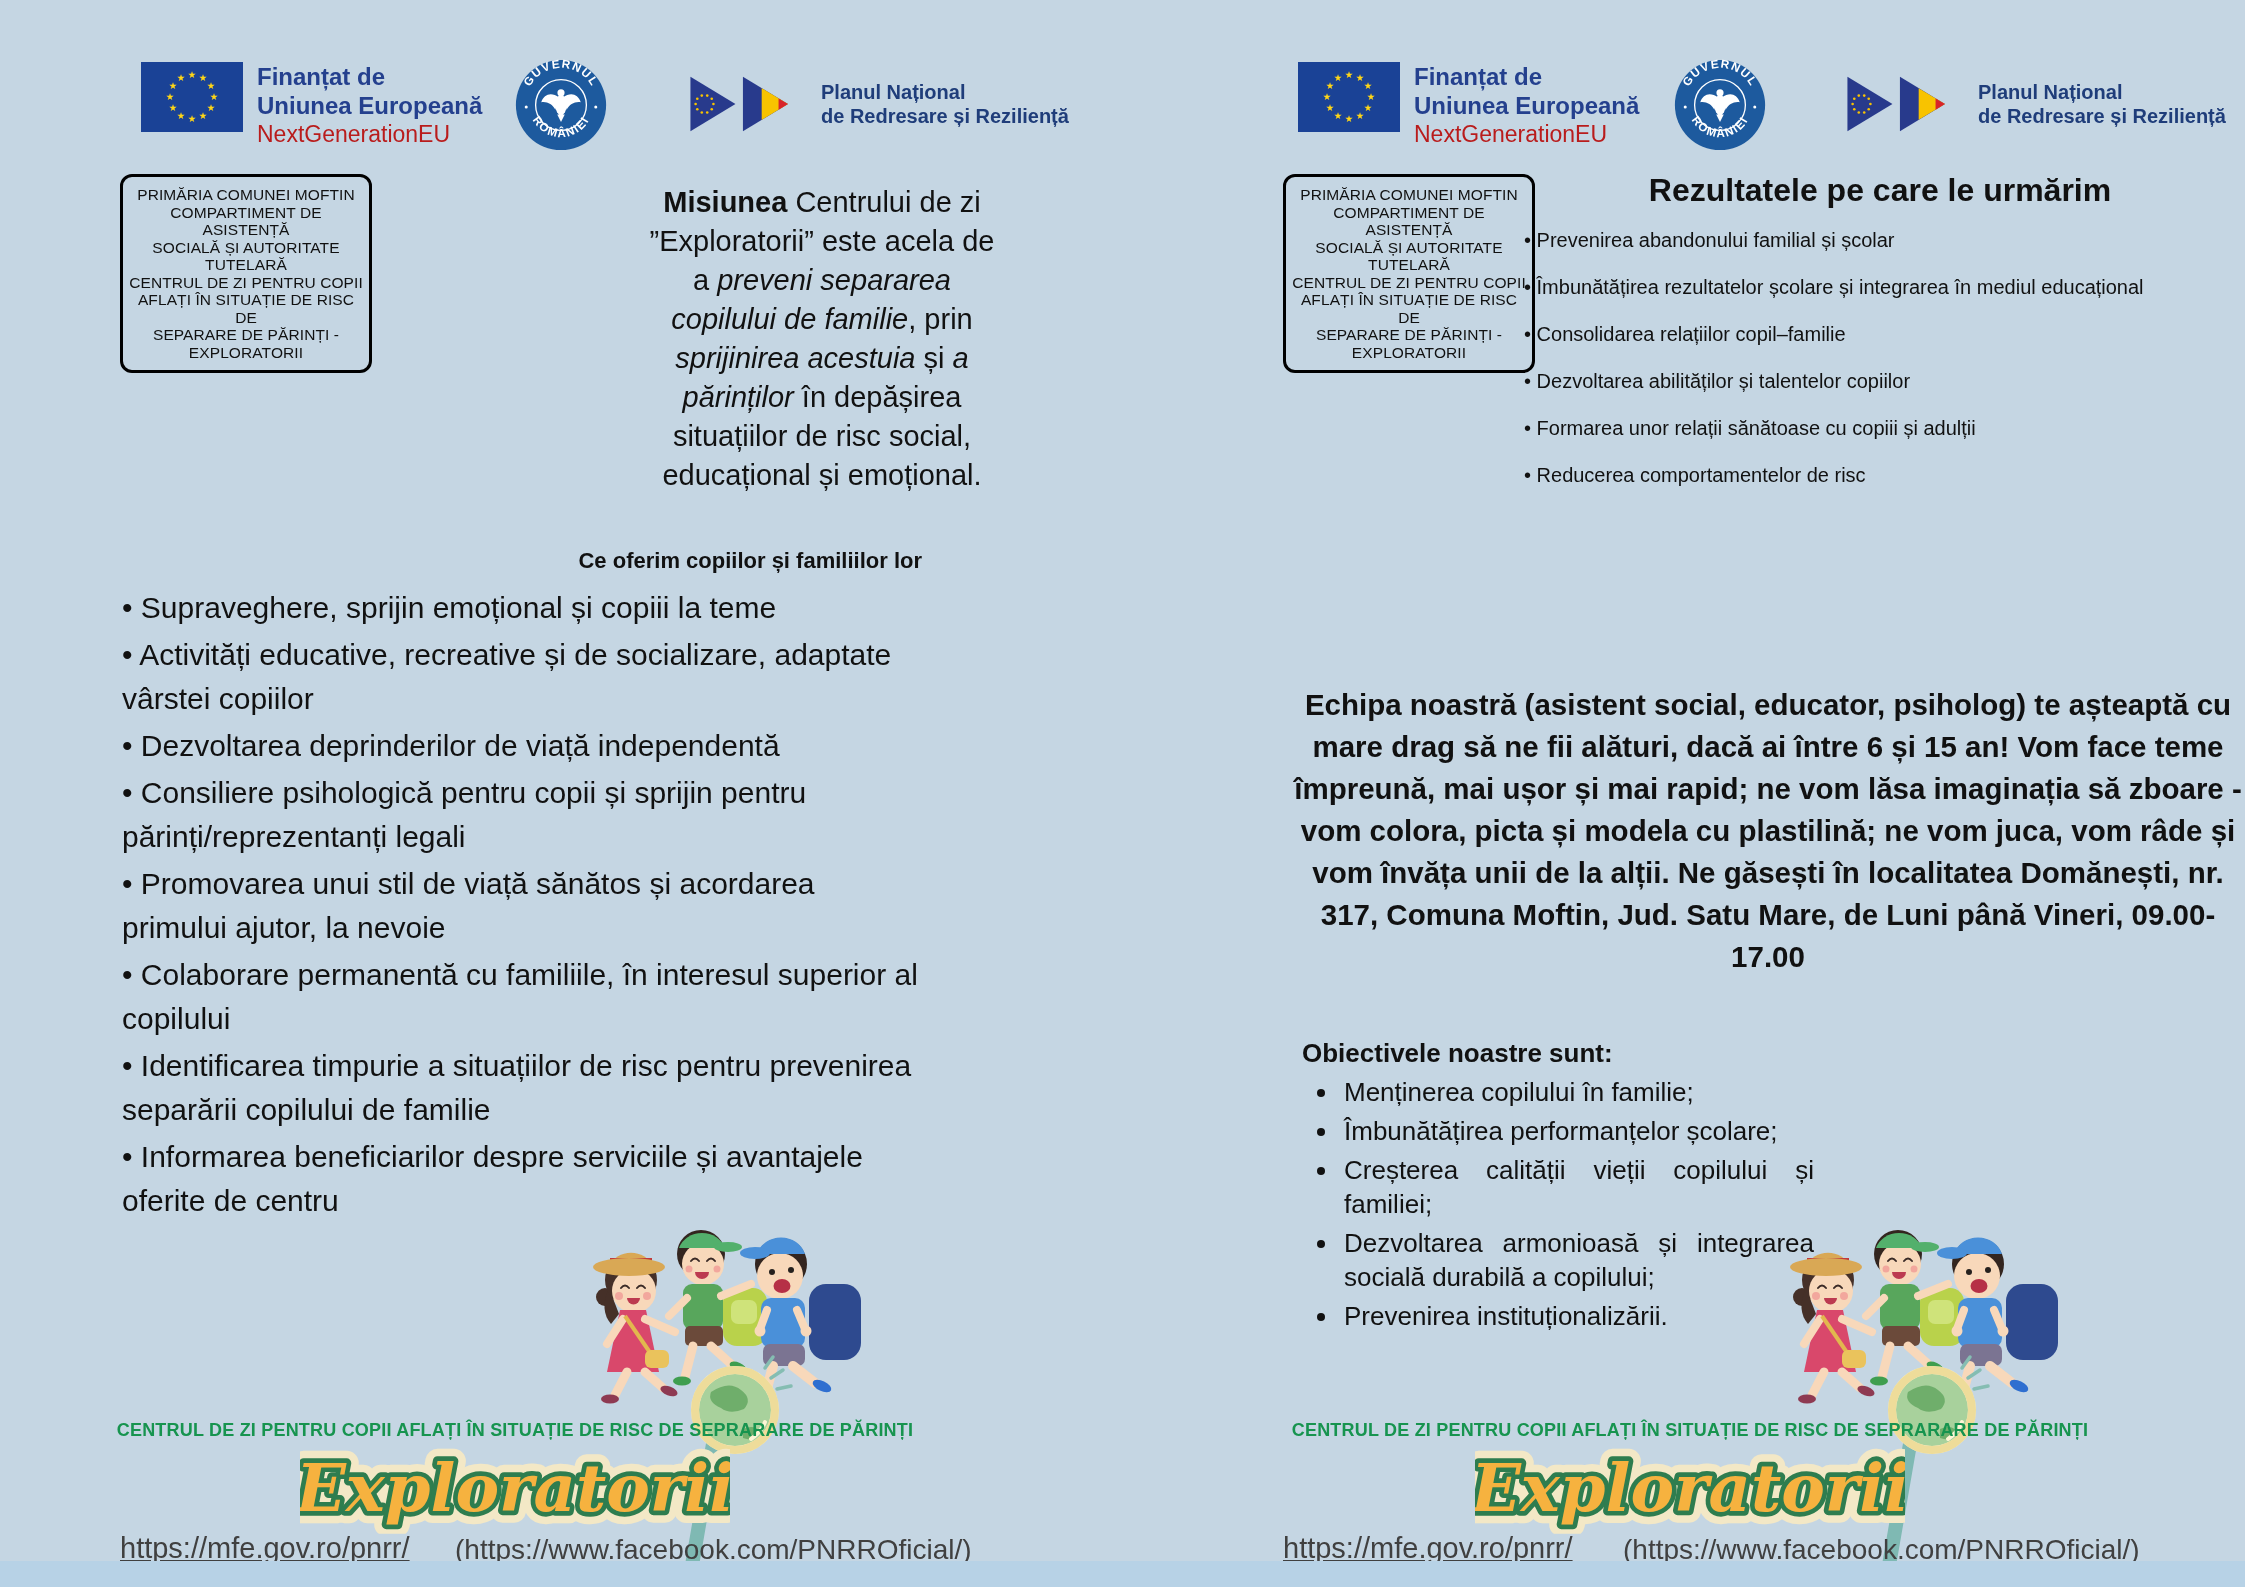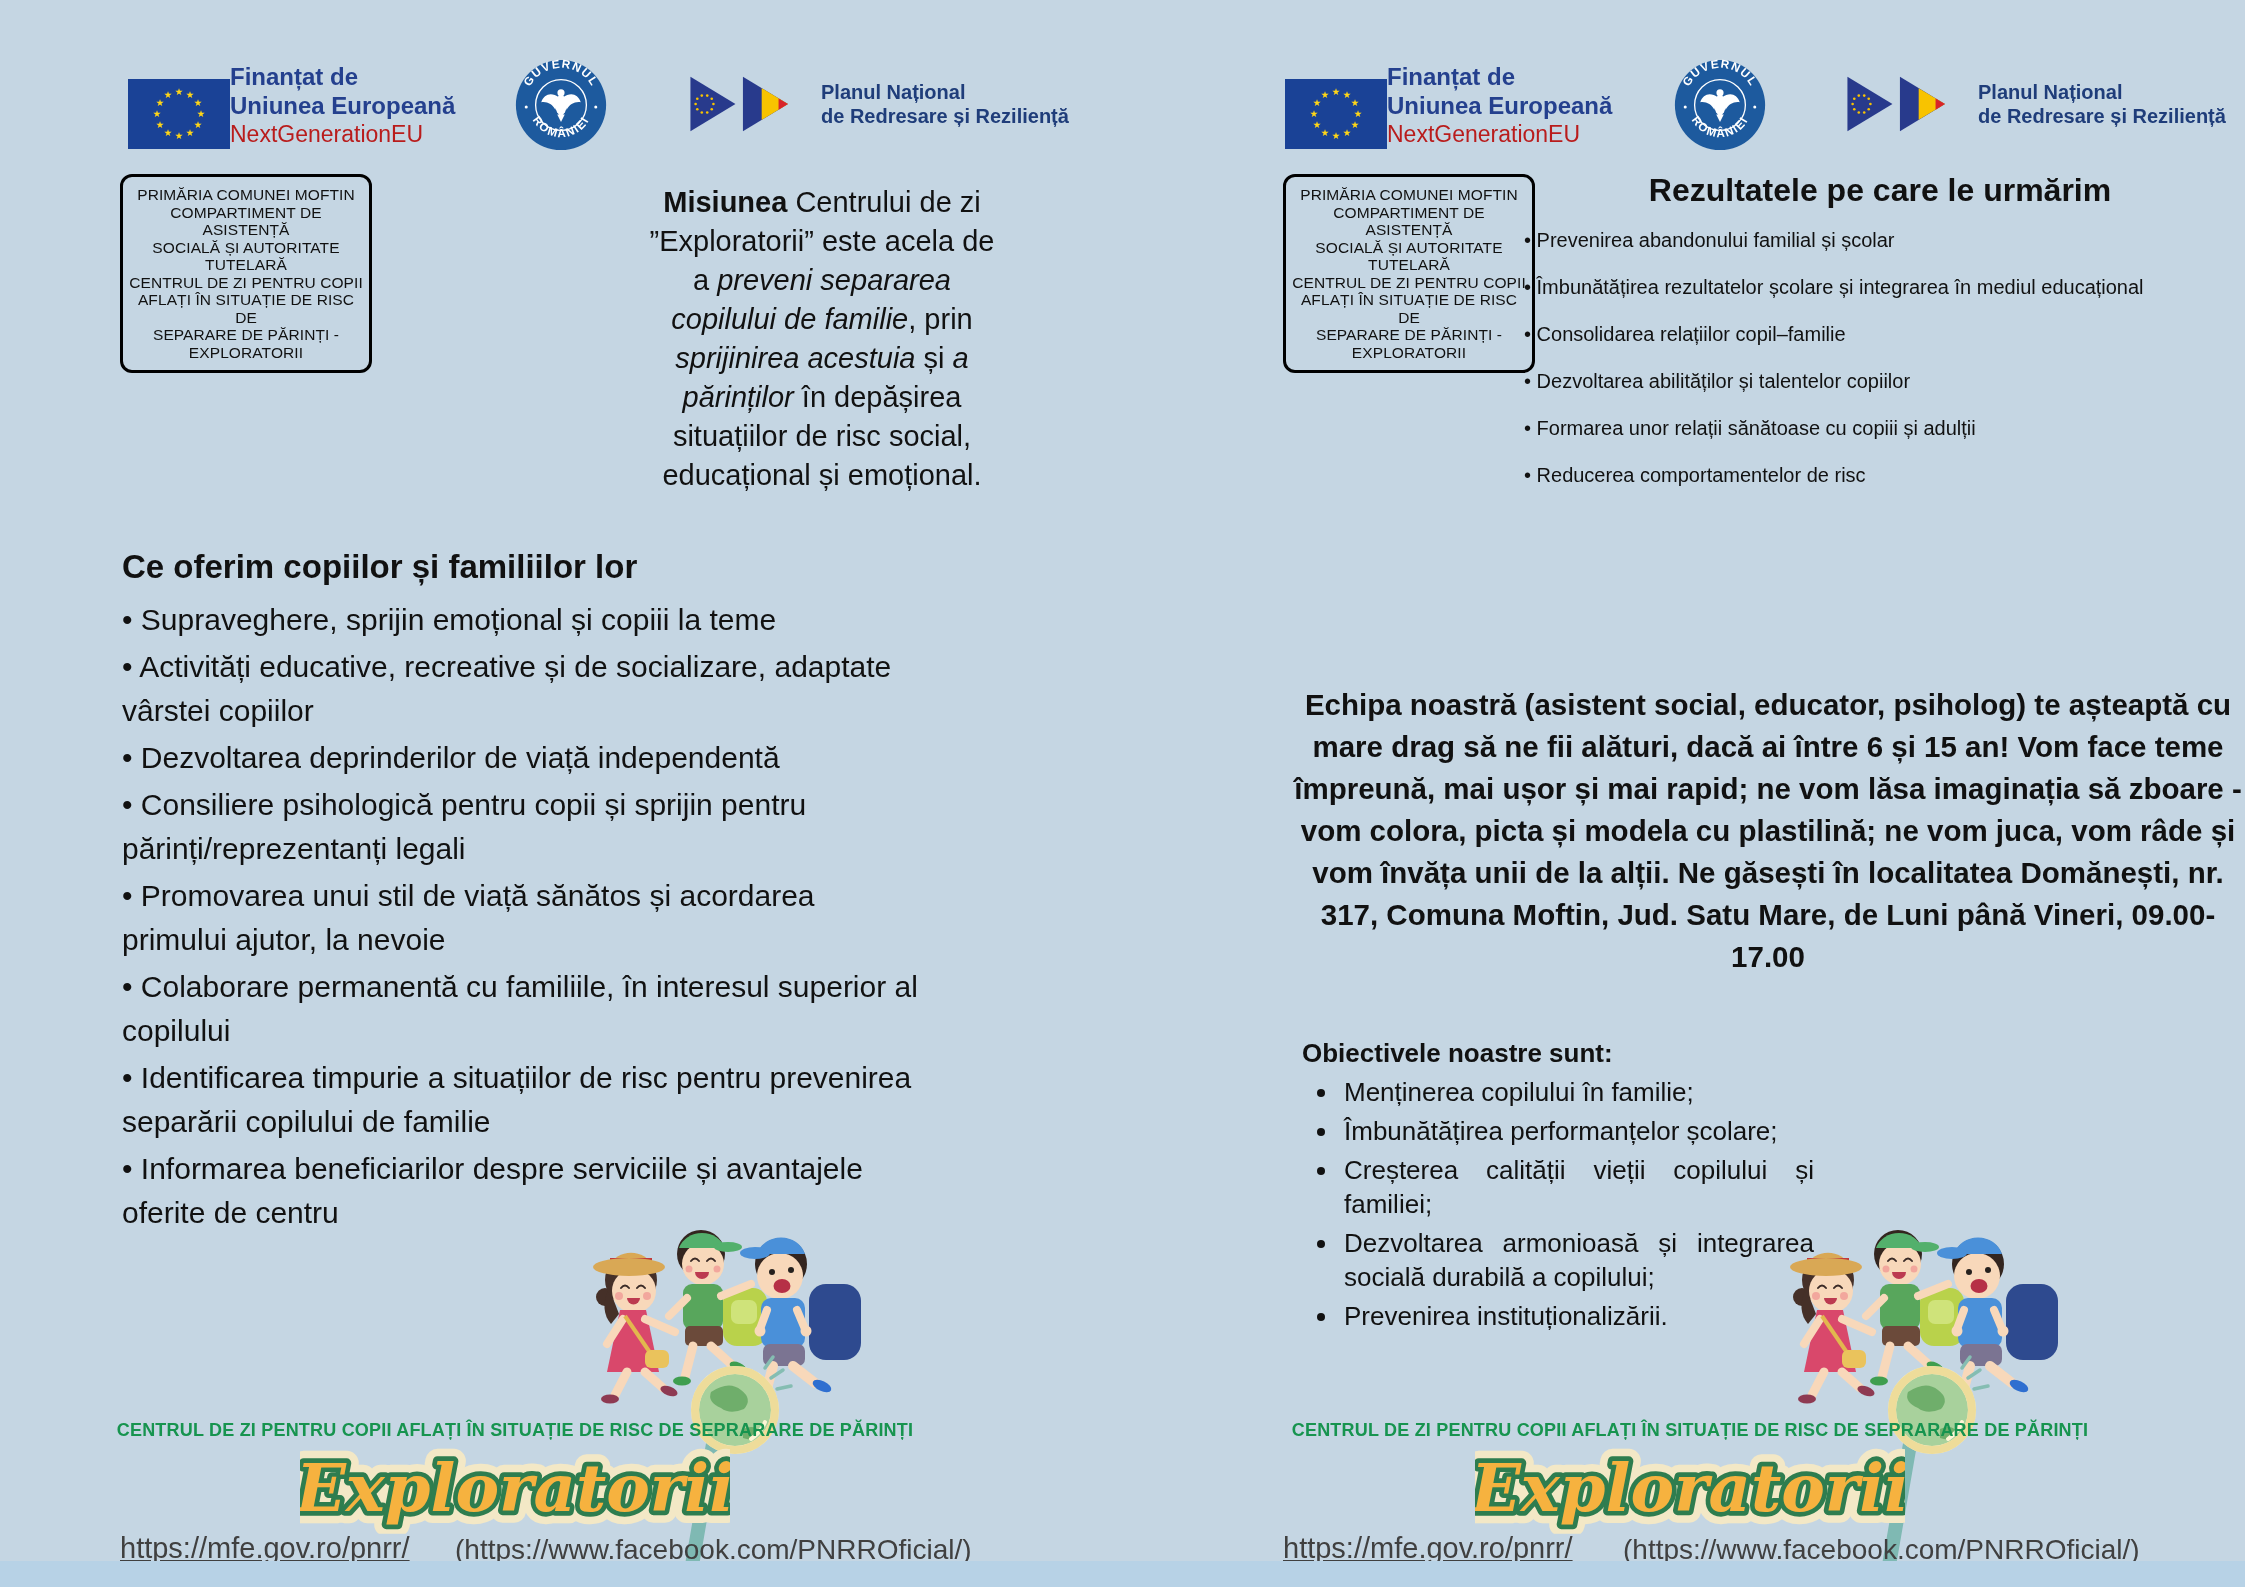--- a/index.html
+++ b/index.html
@@ -1,35 +1,35 @@
 <!DOCTYPE html>
 <html><head>
 <meta charset="utf-8">
 <style>
   html,body{margin:0;padding:0;background:#c5d6e3;}
   body{font-family:"Liberation Sans",sans-serif;color:#111;}
   .page{position:relative;width:2245px;height:1587px;background:#c5d6e3;overflow:hidden;}
   .abs{position:absolute;}
   
-  .eu-logo{display:flex;align-items:flex-end;}
+  .eu-logo{display:flex;align-items:flex-start;gap:14px;margin-left:13px;}
   .eu-flag-svg{width:102px;height:70px;display:block;}
   .eu-text{font-weight:bold;color:#24408e;font-size:24px;line-height:29px;}
   .eu-text .ng{font-weight:normal;color:#b91c1c;font-size:23px;}
   .seal-svg{width:94px;height:94px;display:block;}
   .pnrr{display:flex;align-items:center;gap:27px;}
   .pnrr-svg{width:104px;height:60px;display:block;}
   .pnrr-text{font-weight:bold;color:#1f3d7a;font-size:20px;line-height:24px;}
   .org-box{box-sizing:border-box;width:252px;border:3px solid #000;border-radius:12px;
            padding:9px 4px;text-align:center;font-size:15.5px;line-height:17.5px;
            font-weight:500;white-space:pre-line;letter-spacing:.1px;}
   
   .mission{width:348px;text-align:center;font-size:29px;line-height:39px;margin-top:13px;}
   .mission i{font-style:italic;}
   .offer{width:800px;}
-  .offer-title{font-size:33px;font-weight:bold;text-align:left;margin-bottom:12px;}
+  .offer-title{font-size:22px;font-weight:bold;text-align:right;margin-bottom:12px;}
   .offer-item{font-size:30px;line-height:44px;margin-bottom:3px;}
   
   .results{width:712px;}
   .results-title{font-size:32px;font-weight:bold;text-align:center;margin-bottom:8px;}
   .results-item{font-size:20px;line-height:47px;}
   .team{width:952px;font-size:29.5px;font-weight:bold;line-height:42px;text-align:center;}
   .objectives{width:512px;z-index:2;}
   .objectives-title{font-size:26px;font-weight:bold;margin-bottom:6px;}
   .objectives ul{margin:0;padding-left:38px;}
   .objectives li{font-size:26px;line-height:34px;margin-bottom:5px;text-align:justify;padding-left:4px;}

